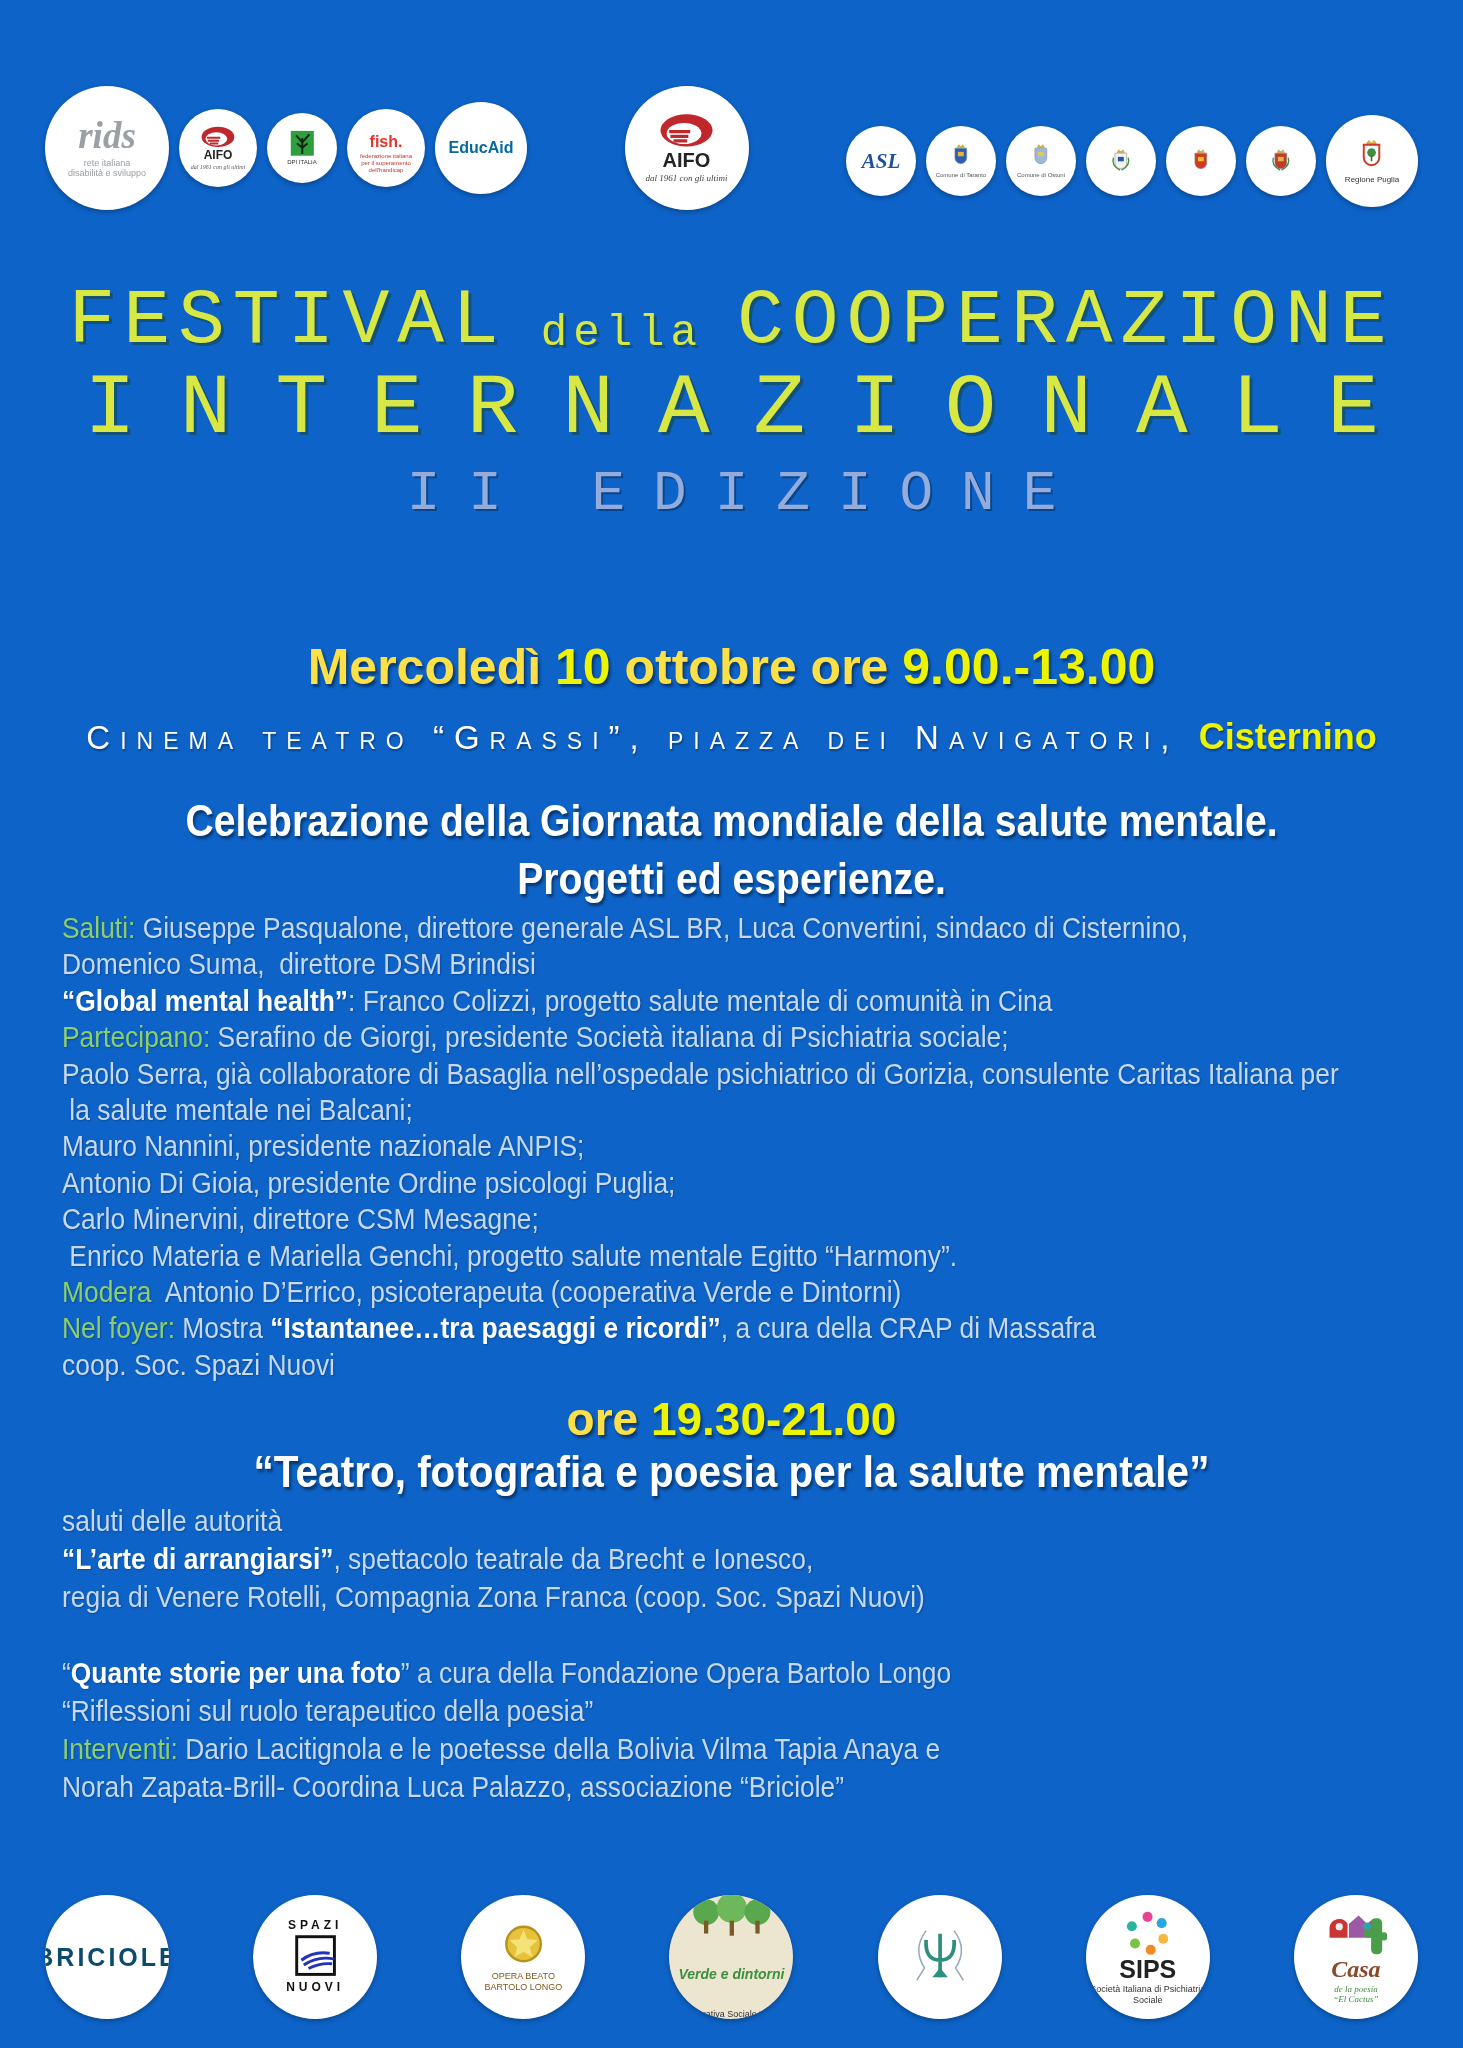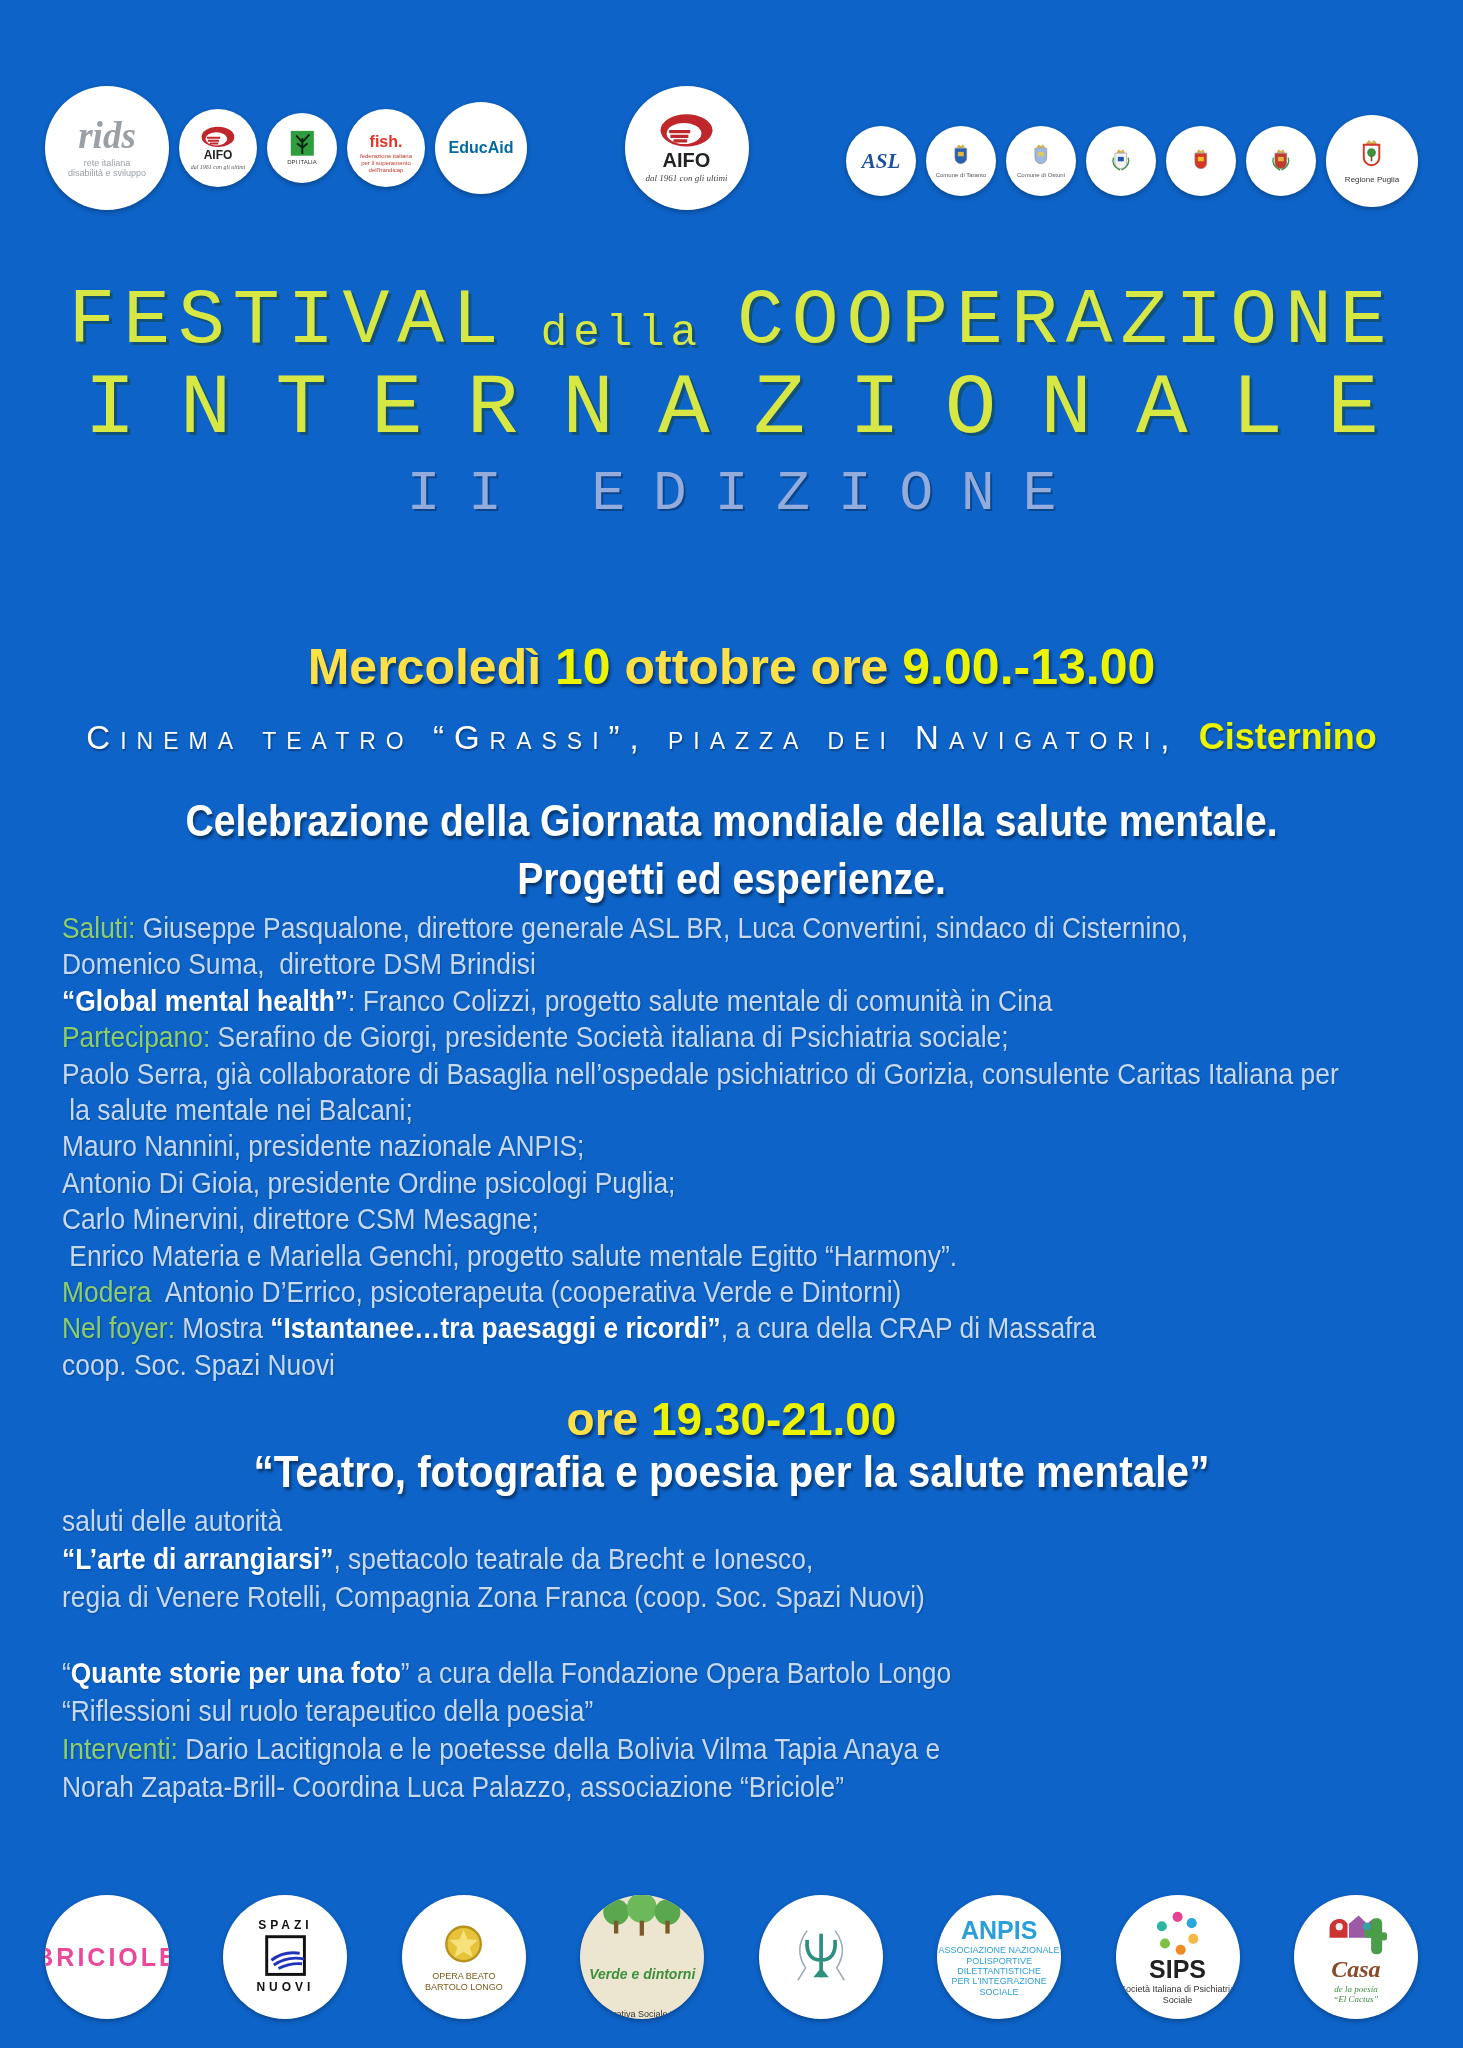--- a/index.html
+++ b/index.html
@@ -238,21 +238,21 @@
       <div class="body-line"><span class="seg-n">regia di Venere Rotelli, Compagnia Zona Franca (coop. Soc. Spazi Nuovi)</span></div>
       <div class="body-line">&nbsp;</div>
       <div class="body-line"><span class="seg-n">“</span><span class="seg-b">Quante storie per una foto</span><span class="seg-n">” a cura della Fondazione Opera Bartolo Longo</span></div>
       <div class="body-line"><span class="seg-n">“Riflessioni sul ruolo terapeutico della poesia”</span></div>
       <div class="body-line"><span class="seg-g">Interventi:</span><span class="seg-n"> Dario Lacitignola e le poetesse della Bolivia Vilma Tapia Anaya e</span></div>
       <div class="body-line"><span class="seg-n">Norah Zapata-Brill- Coordina Luca Palazzo, associazione “Briciole”</span></div>
     </div>
 
   <div class="footer-row">
       <div class="logo-circle size-xl">
-        <div class="lg-text" style="color: #ec4899; font-size: 25px; letter-spacing: 3px;">BRICIOLE</div>
+        <div class="lg-text" style="color: #0c4a6e; font-size: 25px; letter-spacing: 3px;">BRICIOLE</div>
       </div>
       <div class="logo-circle size-xl">
         <div class="lg-text" style="color: rgb(17, 17, 17); font-size: 12px; letter-spacing: 4px;">SPAZI</div>
         <div class="lg-svg" style="height: 47.12px;">
           <svg viewBox="0 0 40 40">
             <rect x="4" y="4" width="32" height="32" fill="none" stroke="#111" stroke-width="2.5"></rect>
             <path d="M8 24 q10 -8 24 -6 M10 28 q12 -8 26 -5 M14 31 q10 -5 20 -4" stroke="#2233bb" stroke-width="2.5" fill="none"></path>
           </svg>
         </div>
         <div class="lg-sub" style="color: rgb(17, 17, 17); font-size: 12px; letter-spacing: 4px; font-weight: bold;">NUOVI</div>
@@ -282,26 +282,20 @@
         <div class="lg-sub" style="color: rgb(51, 51, 51); font-size: 9px;">Cooperativa Sociale “onlus”</div>
       </div>
       <div class="logo-circle size-xl">
         <div class="lg-svg" style="height: 62px;">
           <svg viewBox="0 0 44 40">
             <path d="M13 3 q-9 12 -1 24 l-5 8 M31 3 q9 12 1 24 l5 8" stroke="#9ab" stroke-width="1" fill="none"></path>
             <path d="M22 5 v28 M13 9 q-1 13 9 13 M31 9 q1 13 -9 13" stroke="#2f8f7f" stroke-width="2.4" fill="none"></path>
             <path d="M17 33 h10 l-5 -6 Z" fill="#2f8f7f"></path>
           </svg>
         </div>
-      </div>
-      <div class="logo-circle size-xl">
-        <div class="lg-text" style="color: rgb(45, 159, 216); font-size: 25px;">ANPIS</div>
-        <div class="lg-sub" style="color: rgb(45, 159, 216); font-size: 9px;">ASSOCIAZIONE NAZIONALE
-POLISPORTIVE DILETTANTISTICHE
-PER L'INTEGRAZIONE SOCIALE</div>
       </div>
       <div class="logo-circle size-xl">
         <div class="lg-svg" style="height: 47.12px;">
           <svg viewBox="0 0 30 30">
             <circle cx="15" cy="5" r="3.2" fill="#e84393"></circle>
             <circle cx="24" cy="9" r="3.2" fill="#29a8e0"></circle>
             <circle cx="25" cy="19" r="3.2" fill="#f5b942"></circle>
             <circle cx="17" cy="26" r="3.2" fill="#f08a24"></circle>
             <circle cx="7" cy="22" r="3.2" fill="#7cc142"></circle>
             <circle cx="5" cy="11" r="3.2" fill="#2bb5a0"></circle>

